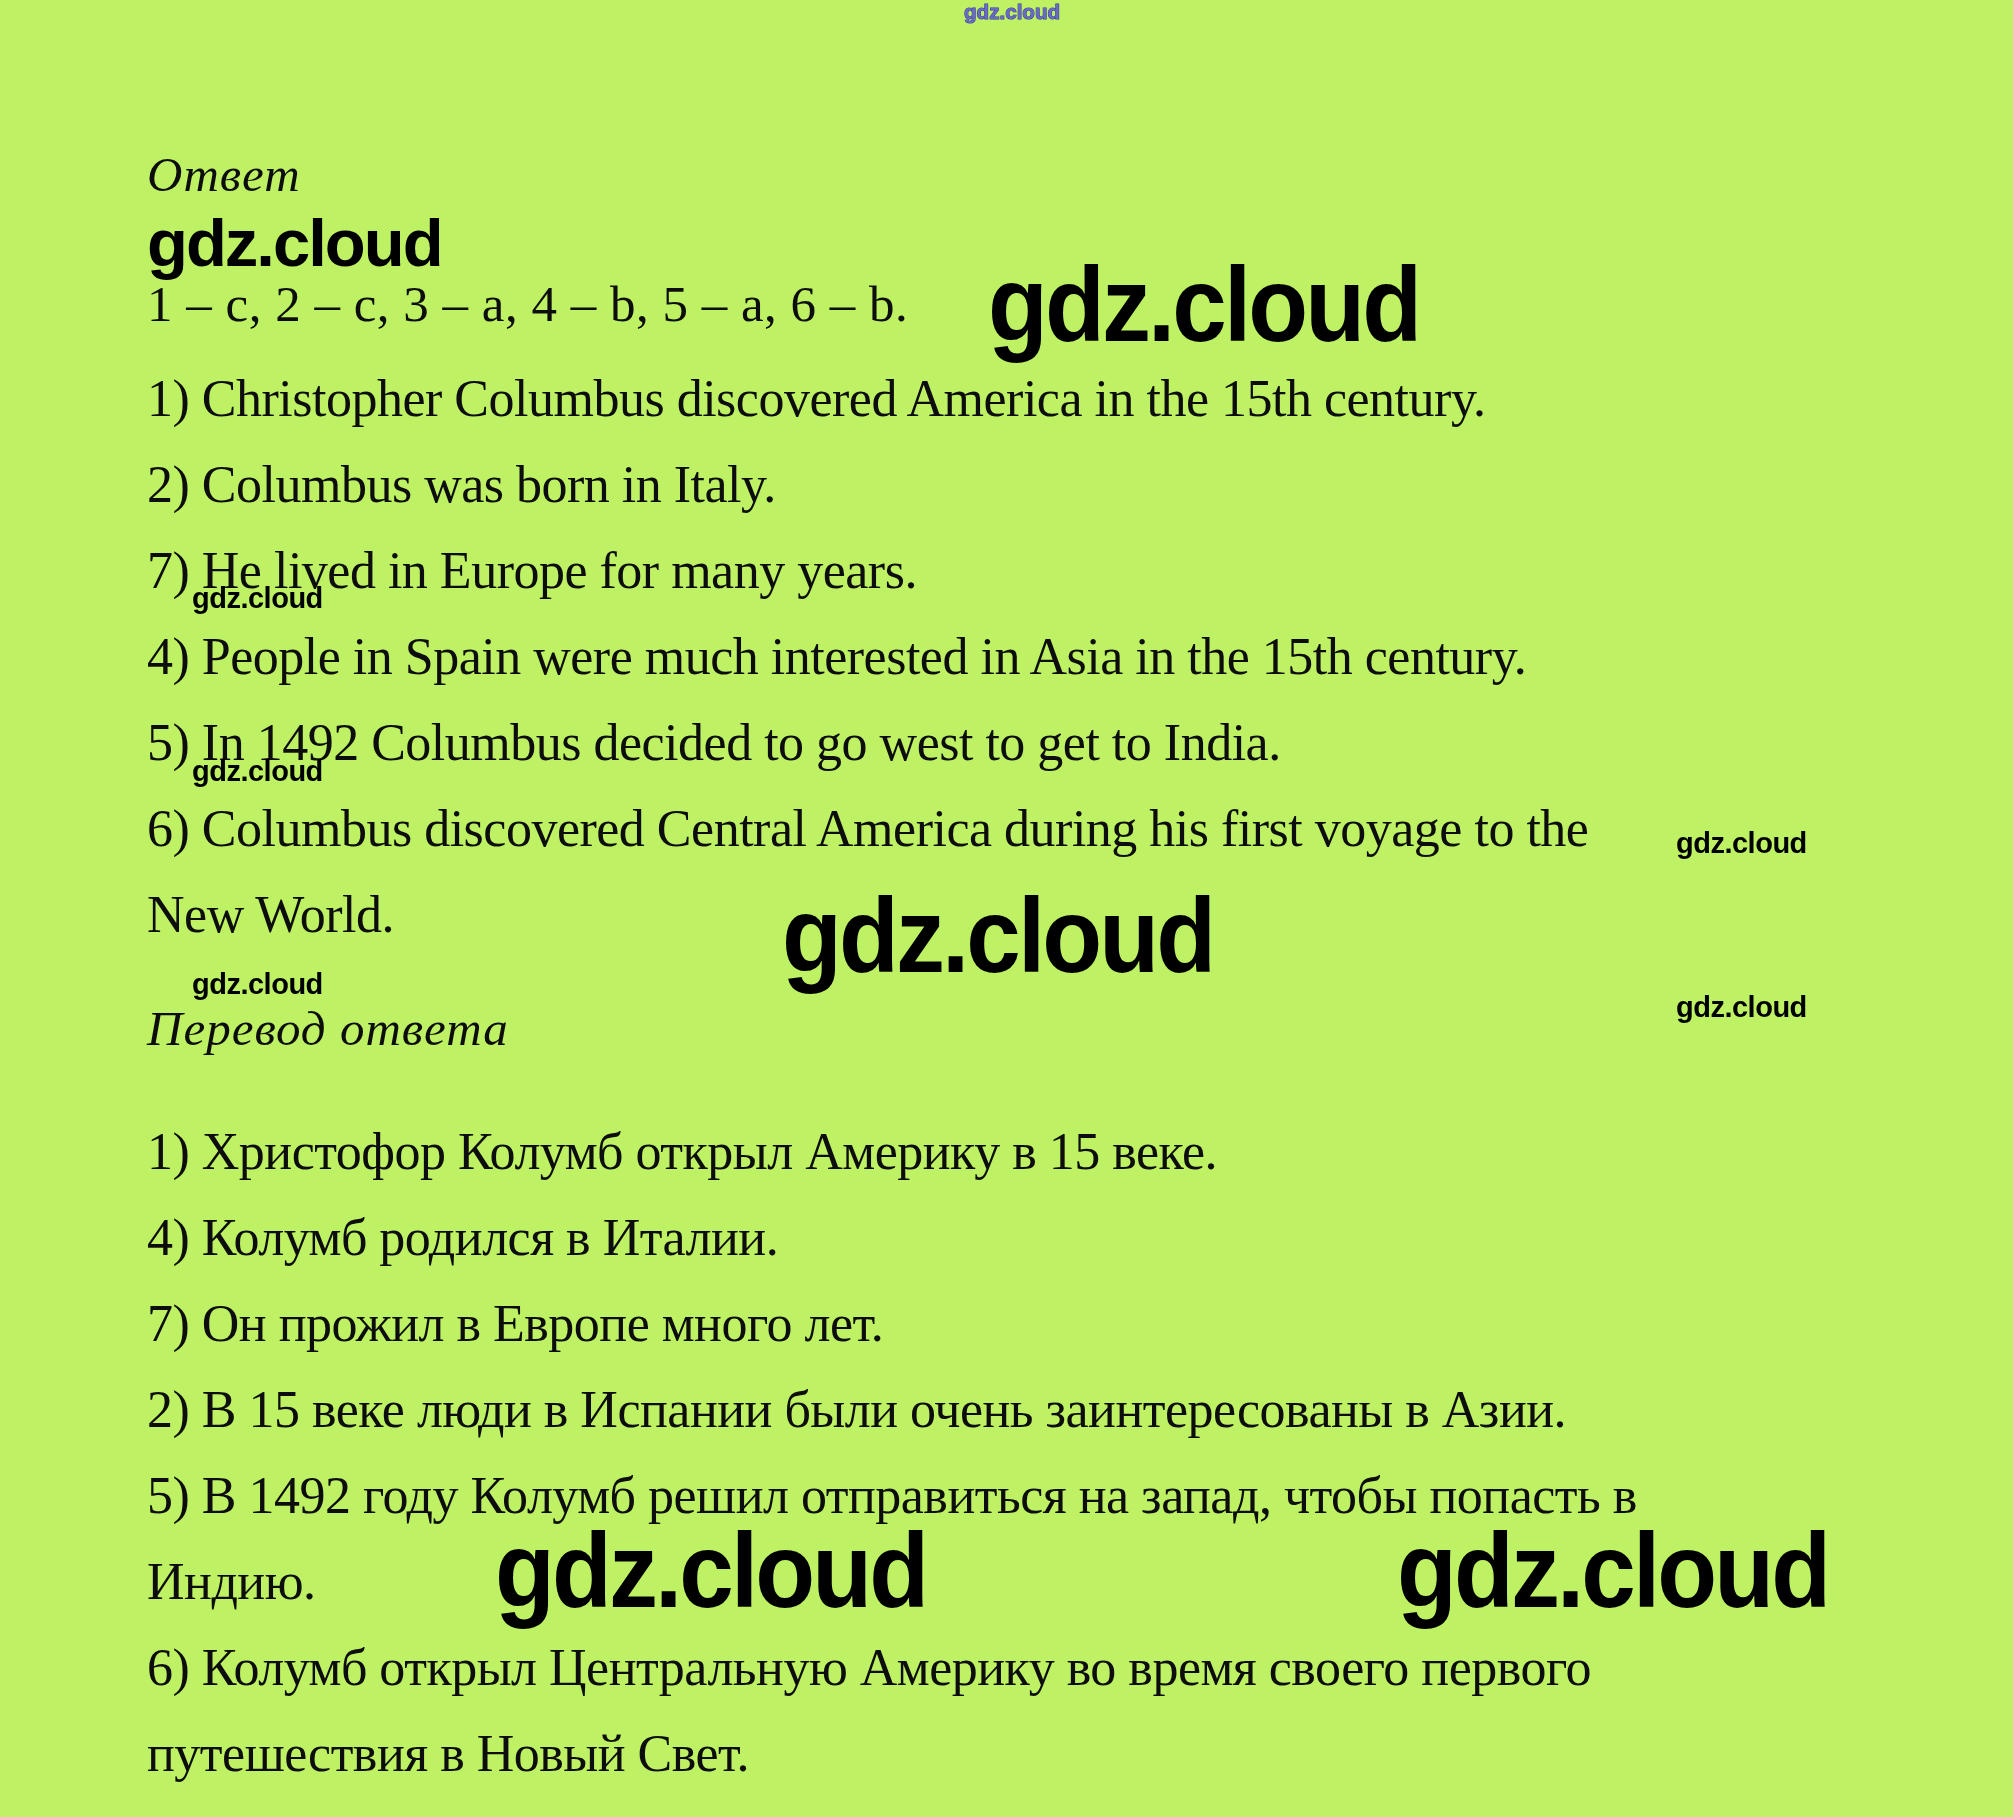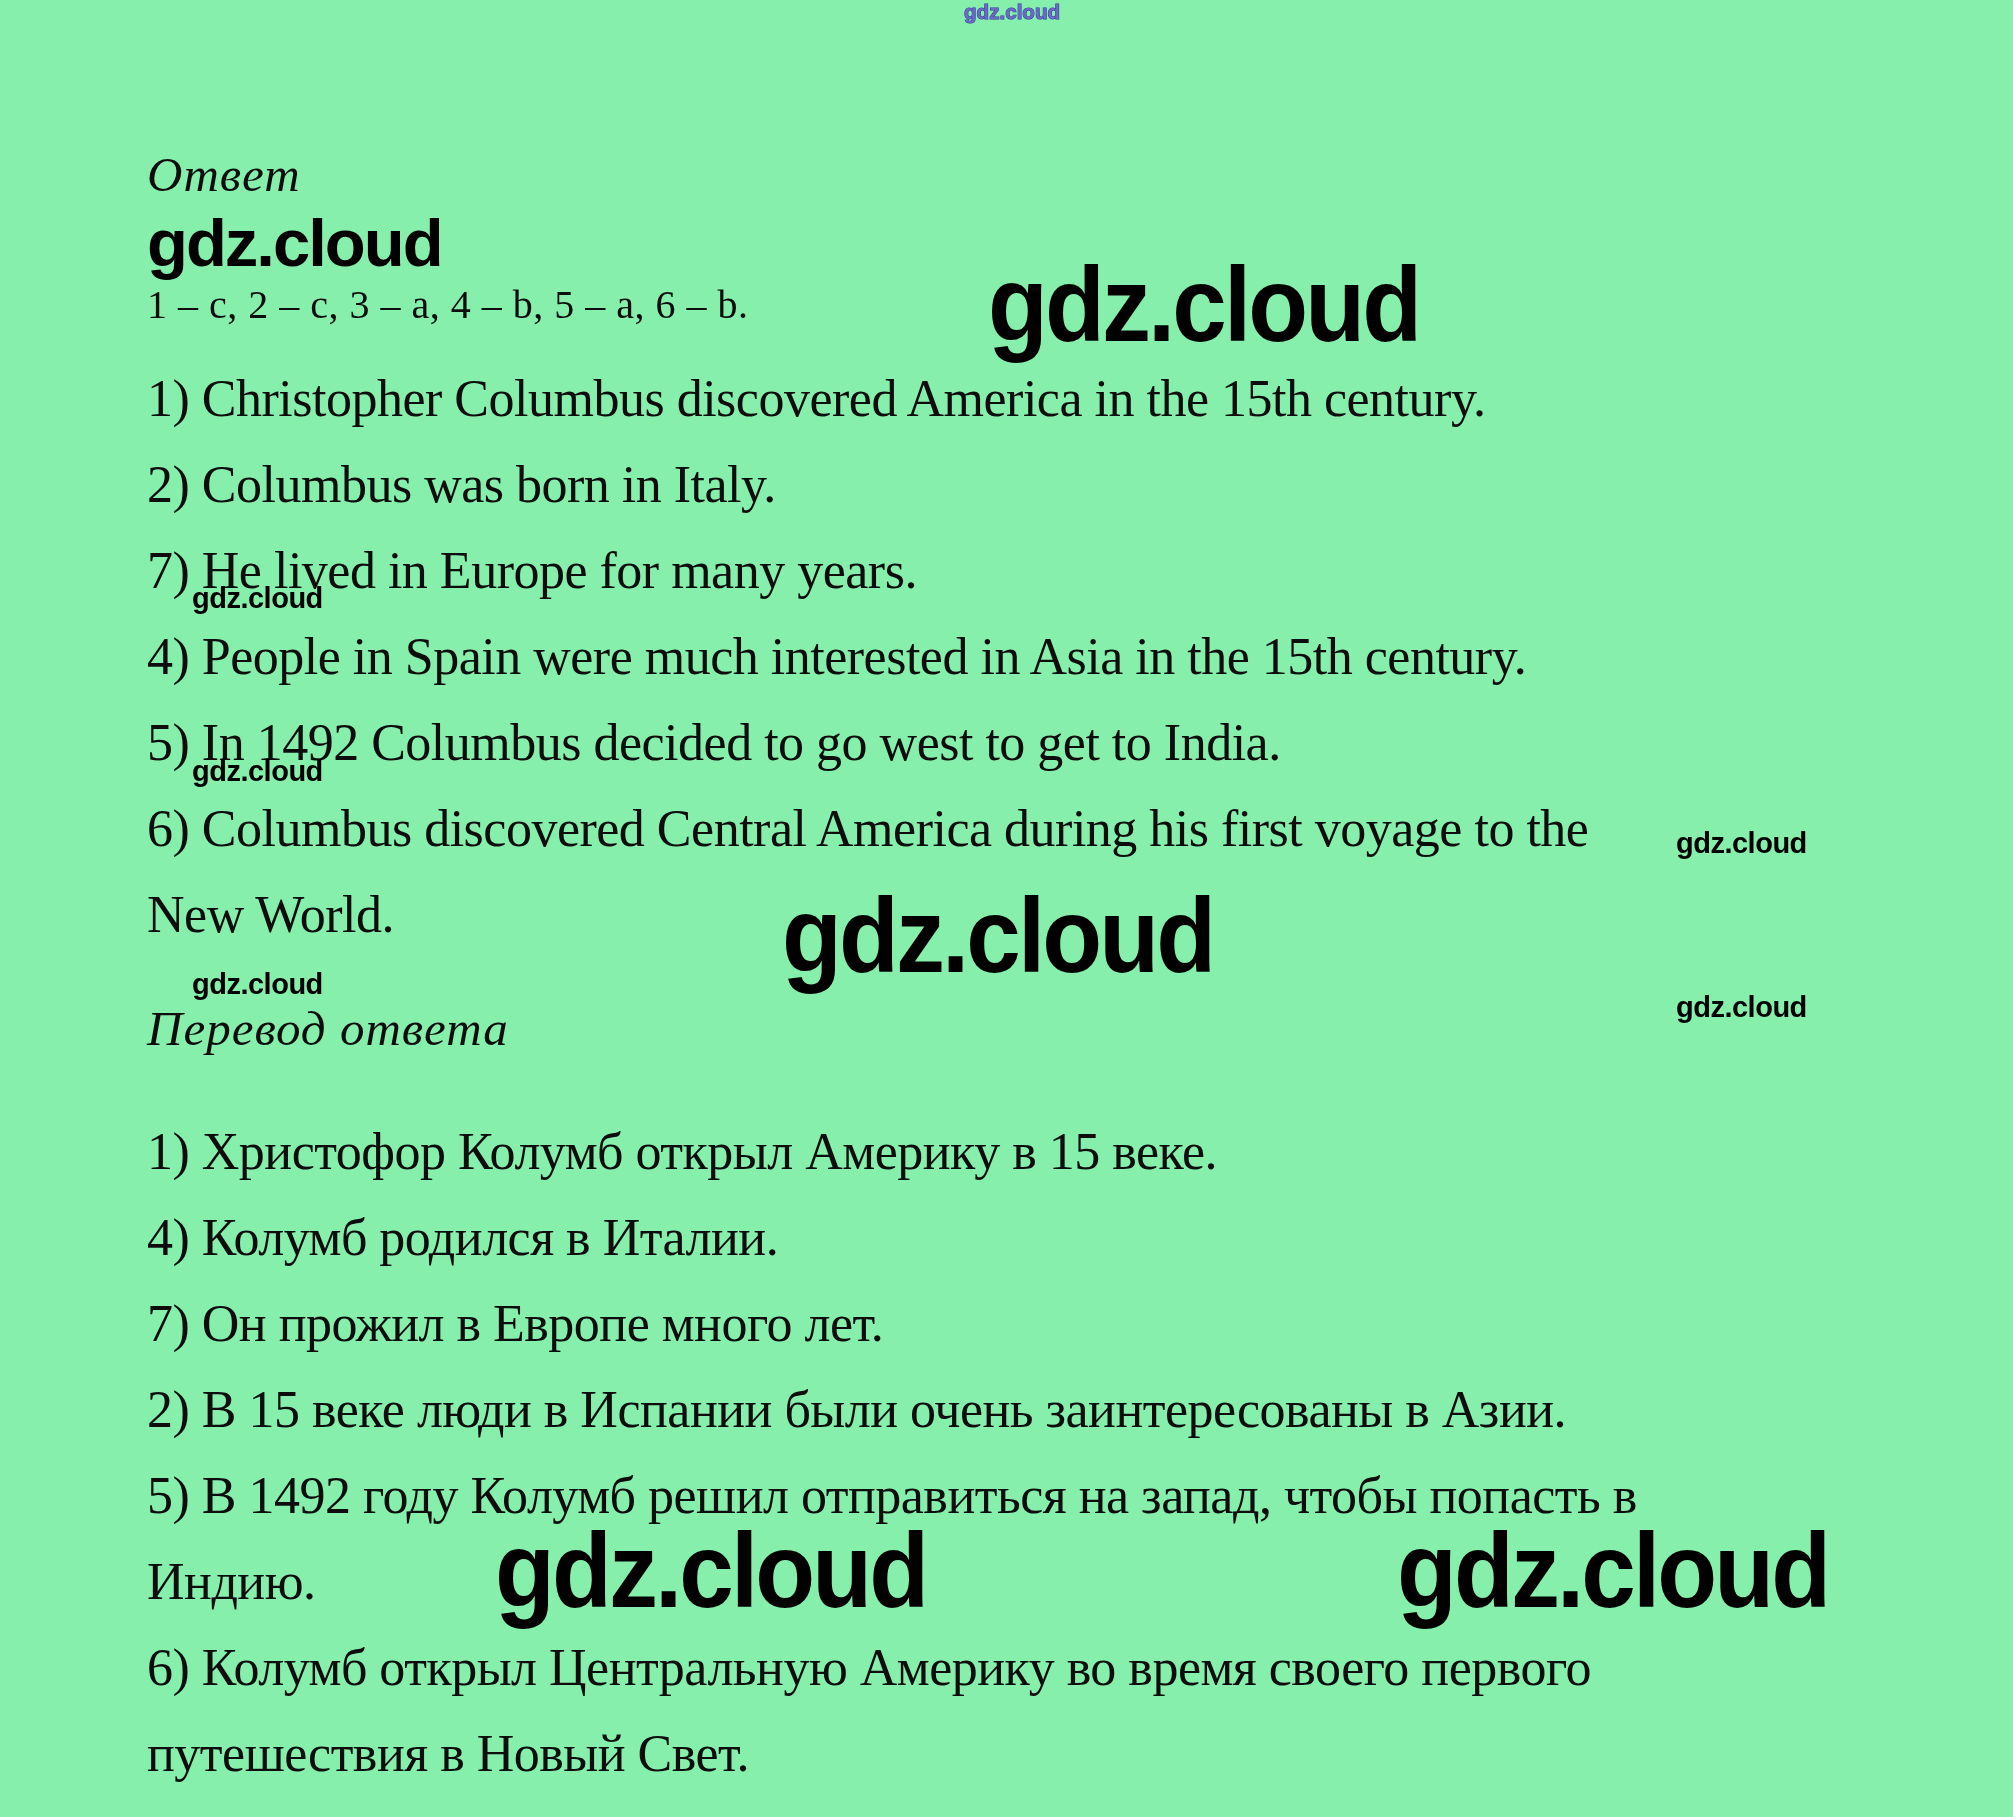--- a/index.html
+++ b/index.html
@@ -8,36 +8,36 @@
     height: 1817px;
     background: #ffffff;
     font-family: "Liberation Serif", serif;
     color: #0d0d0d;
     position: relative;
     overflow: hidden;
   }
   .page {
     position: absolute;
     inset: 0;
-    background: #86efac;
+    background: #bef264;
   }
   .content {
     position: absolute;
     left: 147px;
     top: 143px;
     width: 1725px;
   }
   .heading {
     font-style: italic;
     font-size: 49px;
     line-height: 63px;
     letter-spacing: 1px;
   }
   .answer-key {
-    font-size: 40px;
+    font-size: 51px;
     line-height: 55px;
     letter-spacing: 0.5px;
   }
   .list .line {
     font-size: 52px;
     line-height: 86px;
     white-space: nowrap;
     letter-spacing: -0.5px;
   }
   .list-en { margin-top: 23.5px; }

